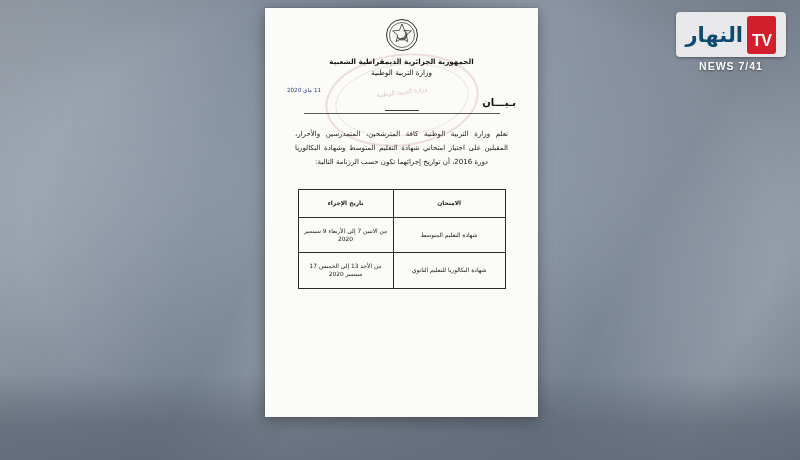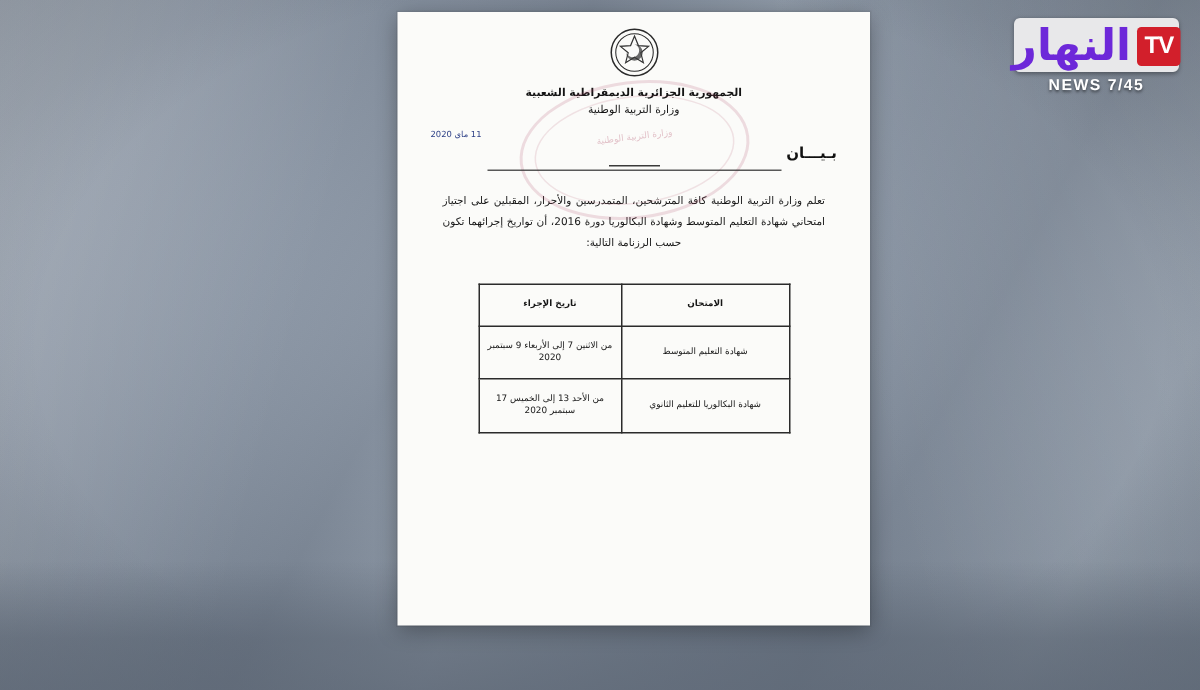--- a/index.html
+++ b/index.html
@@ -56,21 +56,21 @@
     left: 0; right: 0; bottom: 0;
     height: 86px;
     background: linear-gradient(180deg, rgba(80,90,104,0) 0%, rgba(86,96,110,0.55) 60%, rgba(92,102,116,0.75) 100%);
   }
 
   
   .doc {
     position: absolute;
     left: 265px;
     top: 8px;
-    width: 315px;
+    width: 273px;
     height: 409px;
     background: #fbfbf9;
     box-shadow: 0 3px 14px rgba(0,0,0,0.35), 0 0 0 1px rgba(0,0,0,0.06);
     overflow: hidden;
     direction: rtl;
     text-align: center;
     color: #1c1c1c;
   }
   .doc-inner {
     position: relative;
@@ -215,34 +215,34 @@
     display: flex;
     align-items: center;
     justify-content: center;
     gap: 4px;
     background: #e8e8ea;
     border-radius: 4px;
     padding: 4px 7px 3px 7px;
     box-shadow: 0 1px 3px rgba(0,0,0,0.35);
   }
   .tv-badge .arabic-mark {
-    font-size: 29px;
-    font-weight: bold;
-    color: #6d28d9;
+    font-size: 21px;
+    font-weight: bold;
+    color: #0c4a6e;
     line-height: 1;
     letter-spacing: -1px;
     font-family: "DejaVu Sans", sans-serif;
   }
   .tv-badge .tv-square {
     background: #d21f2b;
     color: #fff;
     font-weight: bold;
     font-size: 16px;
     line-height: 1;
-    padding: 5px 5px 5px 5px;
+    padding: 17px 5px 5px 5px;
     border-radius: 3px;
     letter-spacing: -.5px;
     font-family: "Liberation Sans", sans-serif;
   }
   .tv-sub {
     margin-top: 3px;
     color: #ffffff;
     font-size: 10.5px;
     font-weight: bold;
     letter-spacing: 1px;
@@ -309,16 +309,16 @@
       </table>
 
     </div>
   </div>
 
   <div class="tv-logo">
     <div class="tv-badge">
       <span class="tv-square">TV</span>
       <span class="arabic-mark">النهار</span>
     </div>
-    <div class="tv-sub">NEWS 7/45</div>
+    <div class="tv-sub">NEWS 7/41</div>
   </div>
 
 </div>
 
 </body></html>

